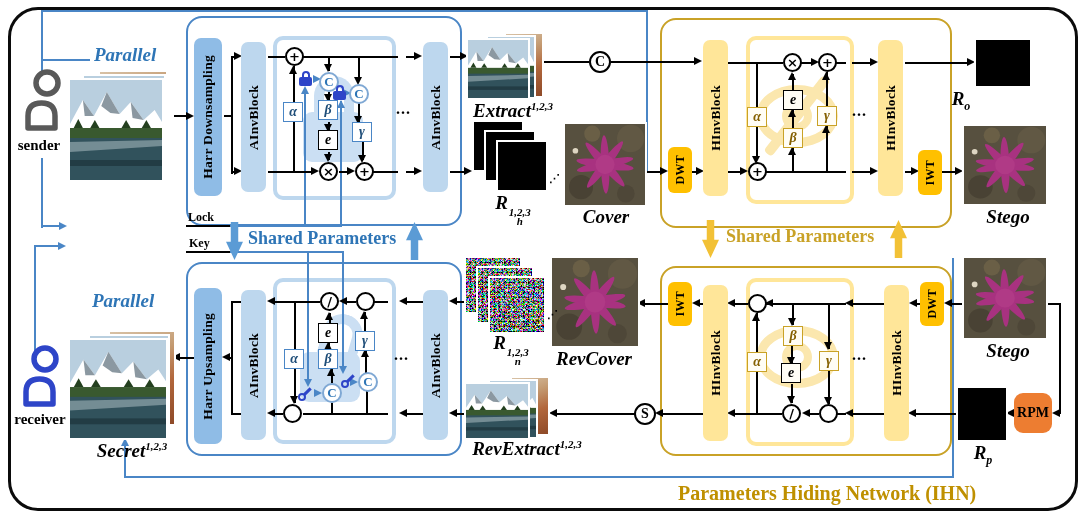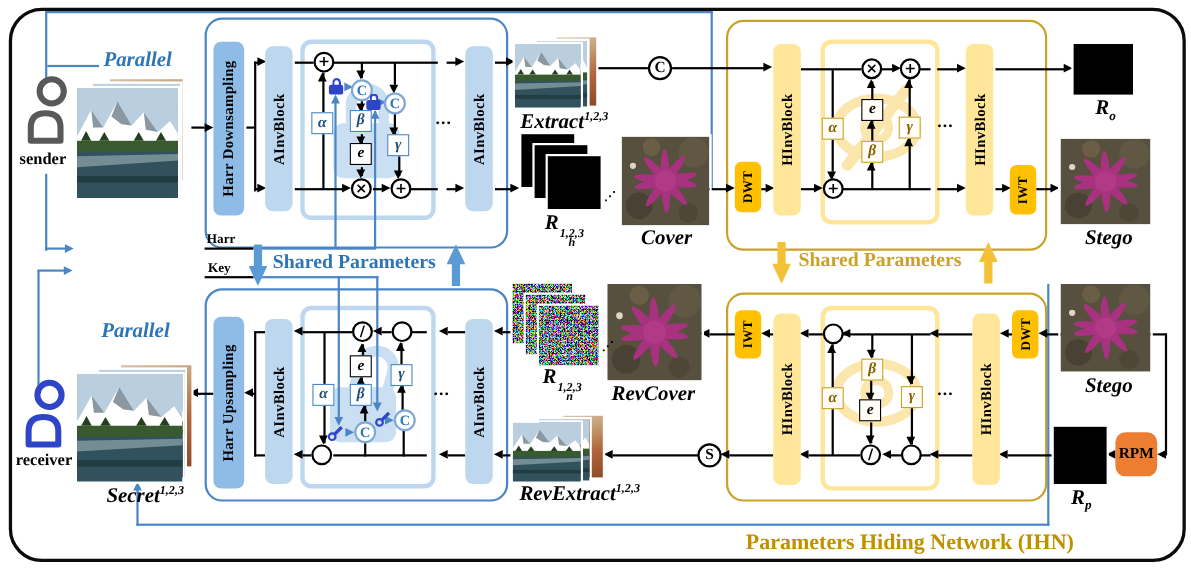--- a/index.html
+++ b/index.html
@@ -132,21 +132,21 @@
   <i class="bv" style="left:304px;top:88px;height:138px"></i>
   <i class="ar b u" style="left:301px;top:86px"></i>
   <i class="bv" style="left:340px;top:101px;height:125px"></i>
   <i class="ar b u" style="left:337px;top:100px"></i>
   <i class="hl" style="left:186px;top:251px;width:44px"></i>
   <i class="bh" style="left:230px;top:251px;width:114px"></i>
   <i class="bv" style="left:307px;top:251px;height:134px"></i>
   <i class="ar b d" style="left:304px;top:379px"></i>
   <i class="bv" style="left:342px;top:251px;height:121px"></i>
   <i class="ar b d" style="left:339px;top:366px"></i>
-  <span class="lk" style="left:188px;top:210px">Harr</span>
+  <span class="lk" style="left:188px;top:210px">Lock</span>
   <span class="lk" style="left:189px;top:236px">Key</span>
 
   <svg class="person" style="left:22px;top:68px;width:40px;height:66px" viewBox="0 0 40 66">
     <circle cx="25" cy="15" r="11" fill="none" stroke="#595959" stroke-width="5.5"></circle>
     <path d="M6 60 V48 q0-13 13.5-13 q13.5 0 13.5 13 v12 z" fill="none" stroke="#595959" stroke-width="5.5" stroke-linejoin="round"></path>
   </svg>
   <span class="plabel" style="left:10px;top:137px;width:58px">sender</span>
   <svg class="person" style="left:20px;top:344px;width:40px;height:66px" viewBox="0 0 40 66">
     <circle cx="25" cy="15" r="11" fill="none" stroke="#2E45C8" stroke-width="5.5"></circle>
     <path d="M6 60 V48 q0-13 13.5-13 q13.5 0 13.5 13 v12 z" fill="none" stroke="#2E45C8" stroke-width="5.5" stroke-linejoin="round"></path>
@@ -322,21 +322,21 @@
     <i class="ar r" style="left:967px;top:58px"></i>
   <i class="hl" style="left:905px;top:171px;width:7px"></i>
     <i class="ar r" style="left:911px;top:167px"></i>
   <div class="vblock s" style="left:918px;top:150px;width:24px;height:45px">
       <span class="vt sm">IWT</span>
     </div>
   <i class="hl" style="left:942px;top:171px;width:14px"></i>
     <i class="ar r" style="left:955px;top:167px"></i>
 
   <div class="ph black" style="left:976px;top:40px;width:54px;height:46px"></div>
-  <span class="lbl" style="left:980px;top:88px;width:50px"><i>R</i><sub style="font-size:12px">o</sub></span>
+  <span class="lbl" style="left:936px;top:88px;width:50px"><i>R</i><sub style="font-size:12px">o</sub></span>
   <svg class="ph" style="left:964px;top:126px;width:82px;height:78px">
       <use href="#sym-star" width="100%" height="100%"></use>
     </svg>
   <span class="lbl" style="left:970px;top:206px;width:76px">Stego</span>
 
   <div class="fat down" style="left:226px;top:222px"></div>
   <span class="sharedtxt" style="left:248px;top:228px;color:#2E75B6">Shared Parameters</span>
   <div class="fat up" style="left:406px;top:222px"></div>
   <div class="fat ydown" style="left:702px;top:220px"></div>
   <span class="sharedtxt" style="left:726px;top:226px;color:#C9A227">Shared Parameters</span>

